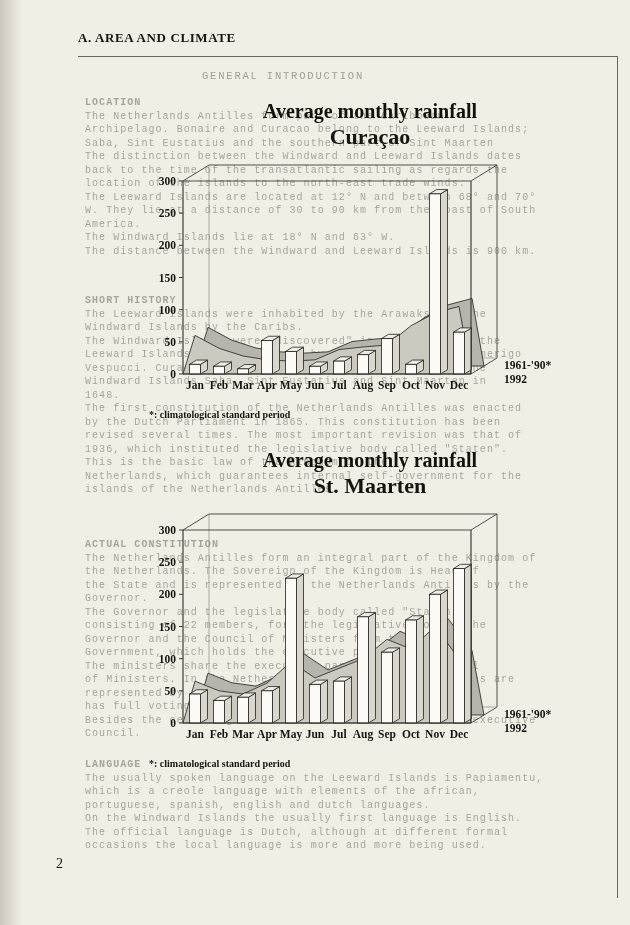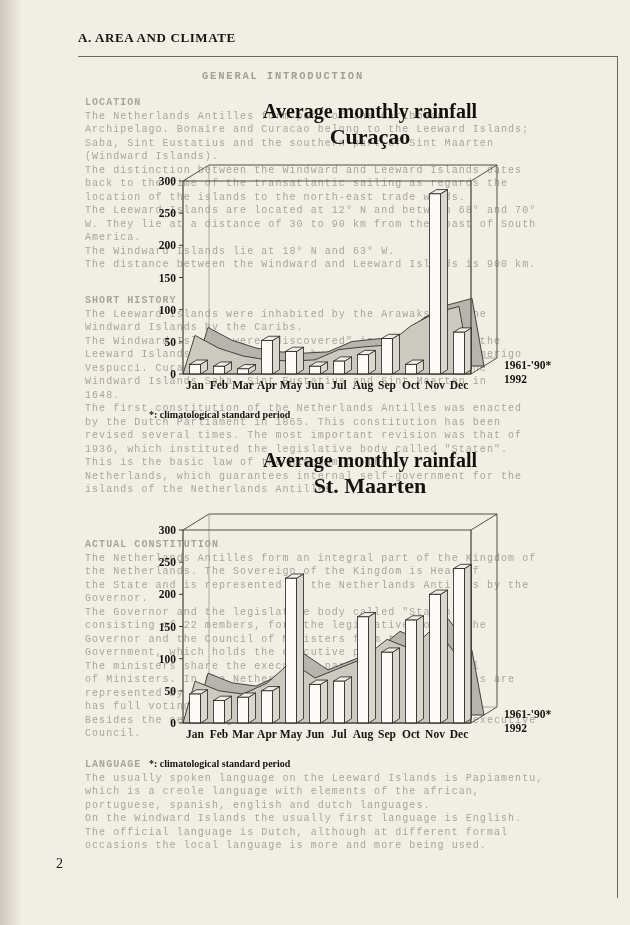--- a/index.html
+++ b/index.html
@@ -11,21 +11,21 @@
         letter-spacing:.6px;margin-left:16px;}
   .frame-top{position:absolute;left:78px;top:56px;width:540px;height:0;
         border-top:1.2px solid #6a675c;}
   .frame-right{position:absolute;left:617px;top:56px;width:0;height:842px;
         border-left:1.2px solid #6a675c;}
   
   .ghost{position:absolute;left:85px;width:532px;color:#97948a;
         font-family:Liberation Mono, monospace;font-size:10px;line-height:13.5px;
         letter-spacing:1.05px;opacity:.82;filter:blur(.35px);z-index:1;}
   .ghost-heading{font-weight:bold;}
-  .ghost-intro{position:absolute;left:202px;top:70px;color:#949187;font-weight:bold;
+  .ghost-intro{position:absolute;left:202px;top:70px;color:#949187;font-weight:normal;
         font-family:"Liberation Mono",monospace;font-size:10.5px;letter-spacing:1.8px;
         opacity:.85;filter:blur(.35px);z-index:1;}
   #ghost-0{top:96px;} #ghost-1{top:294px;} #ghost-2{top:538px;} #ghost-3{top:758px;}
   
   .chart-block{position:absolute;left:125px;width:490px;z-index:3;}
   #chart1{top:97px;} #chart2{top:446px;}
   .chart-title{text-align:center;font-weight:bold;font-size:20px;line-height:29px;color:#121109;}
   .chart-subtitle{text-align:center;font-weight:bold;font-size:22px;line-height:21px;}
   .chart-svg{display:block;margin-top:12px;}
   .footnote{font-size:10px;font-weight:bold;margin:8px 0 0 24px;}
@@ -41,21 +41,20 @@
   <div class="frame-top"></div>
   <div class="frame-right"></div>
 
   <div class="ghost-intro">GENERAL INTRODUCTION</div>
 
   <div class="ghost" id="ghost-0">
       <div class="ghost-heading">LOCATION</div>
       <div class="ghost-line">The Netherlands Antilles form part of the Caribbean</div>
       <div class="ghost-line">Archipelago. Bonaire and Curacao belong to the Leeward Islands;</div>
       <div class="ghost-line">Saba, Sint Eustatius and the southern part of Sint Maarten</div>
-      <div class="ghost-line">(Windward Islands).</div>
       <div class="ghost-line">The distinction between the Windward and Leeward Islands dates</div>
       <div class="ghost-line">back to the time of the transatlantic sailing as regards the</div>
       <div class="ghost-line">location of the islands to the north-east trade winds.</div>
       <div class="ghost-line">The Leeward Islands are located at 12° N and between 68° and 70°</div>
       <div class="ghost-line">W. They lie at a distance of 30 to 90 km from the coast of South</div>
       <div class="ghost-line">America.</div>
       <div class="ghost-line">The Windward Islands lie at 18° N and 63° W.</div>
       <div class="ghost-line">The distance between the Windward and Leeward Islands is 900 km.</div>
     </div>
   <div class="ghost" id="ghost-1">

